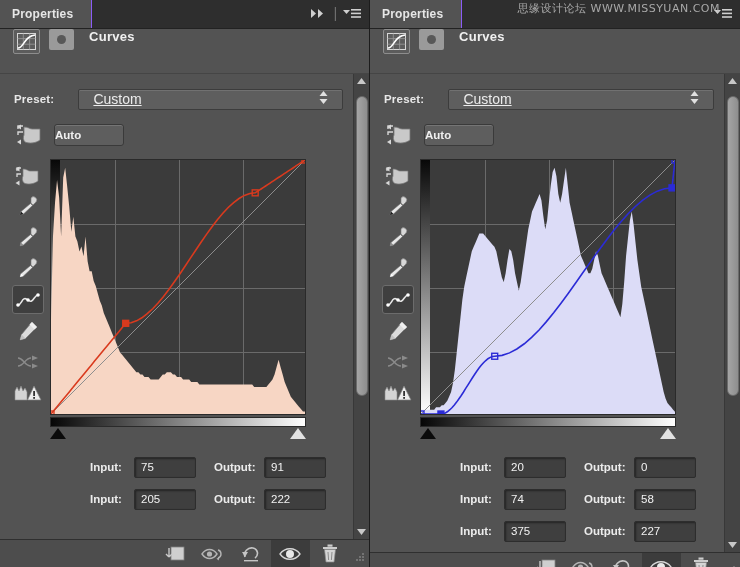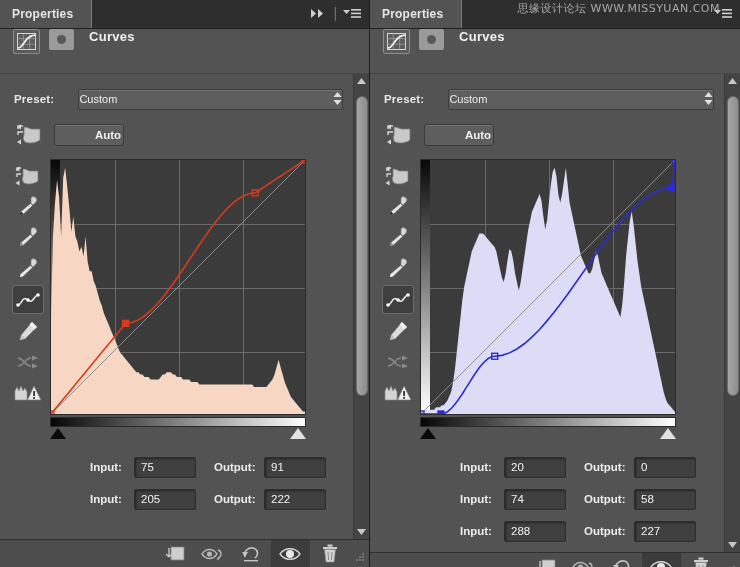--- a/index.html
+++ b/index.html
@@ -98,39 +98,39 @@
     color: #e8e8e8; font-size: 11.5px; font-weight: bold;
     letter-spacing: .2px;
   }
   .combo {
     flex: 1; height: 21px;
     background: #5e5e5e;
     border: 1px solid #3c3c3c;
     border-radius: 2px;
     box-shadow: inset 0 1px 0 #717171;
     display: flex; align-items: center;
-    padding: 0 0;
+    padding: 0 14px;
     margin-left: 8px;
     position: relative;
-    color: #ececec; font-size: 11px;
+    color: #ececec; font-size: 14px; text-decoration: underline;
   }
   .combo .spin { margin-left: auto; display: block; }
 
   .chan-row { padding: 0 26px 0 14px; height: 32px; margin-top: 5px; }
   .chan-ic { width: 30px; display: flex; justify-content: center; }
   .chan-combo { width: 196px; margin-left: 6px; }
   .auto-btn {
     margin-left: 10px;
     width: 70px; height: 22px;
     background: #5e5e5e;
     border: 1px solid #3a3a3a;
     border-radius: 3px;
     box-shadow: inset 0 1px 0 #757575;
     color: #efefef; font-size: 11.5px; font-weight: bold;
-    display: flex; align-items: center; justify-content: center; padding-left: 38px;
+    display: flex; align-items: center; 
   }
 
   
   .graph-area { display: flex; margin-top: 8px; padding-left: 6px; }
   .tools {
     width: 44px;
     display: flex; flex-direction: column;
     align-items: center;
     gap: 2px;
     padding-top: 2px;
@@ -649,21 +649,21 @@
           <span class="io-field">0</span>
         </div>
         <div class="io-row">
           <span class="io-lbl">Input:</span>
           <span class="io-field">74</span>
           <span class="io-lbl out">Output:</span>
           <span class="io-field">58</span>
         </div>
         <div class="io-row">
           <span class="io-lbl">Input:</span>
-          <span class="io-field">288</span>
+          <span class="io-field">375</span>
           <span class="io-lbl out">Output:</span>
           <span class="io-field">227</span>
         </div>
       </div>
 
       <div class="scrollbar">
         <div class="sb-arrow">
           <svg width="9" height="6" viewBox="0 0 9 6">
               <path d="M4.5 0 L9 6 L0 6 Z" fill="#c8c8c8"></path>
             </svg>

